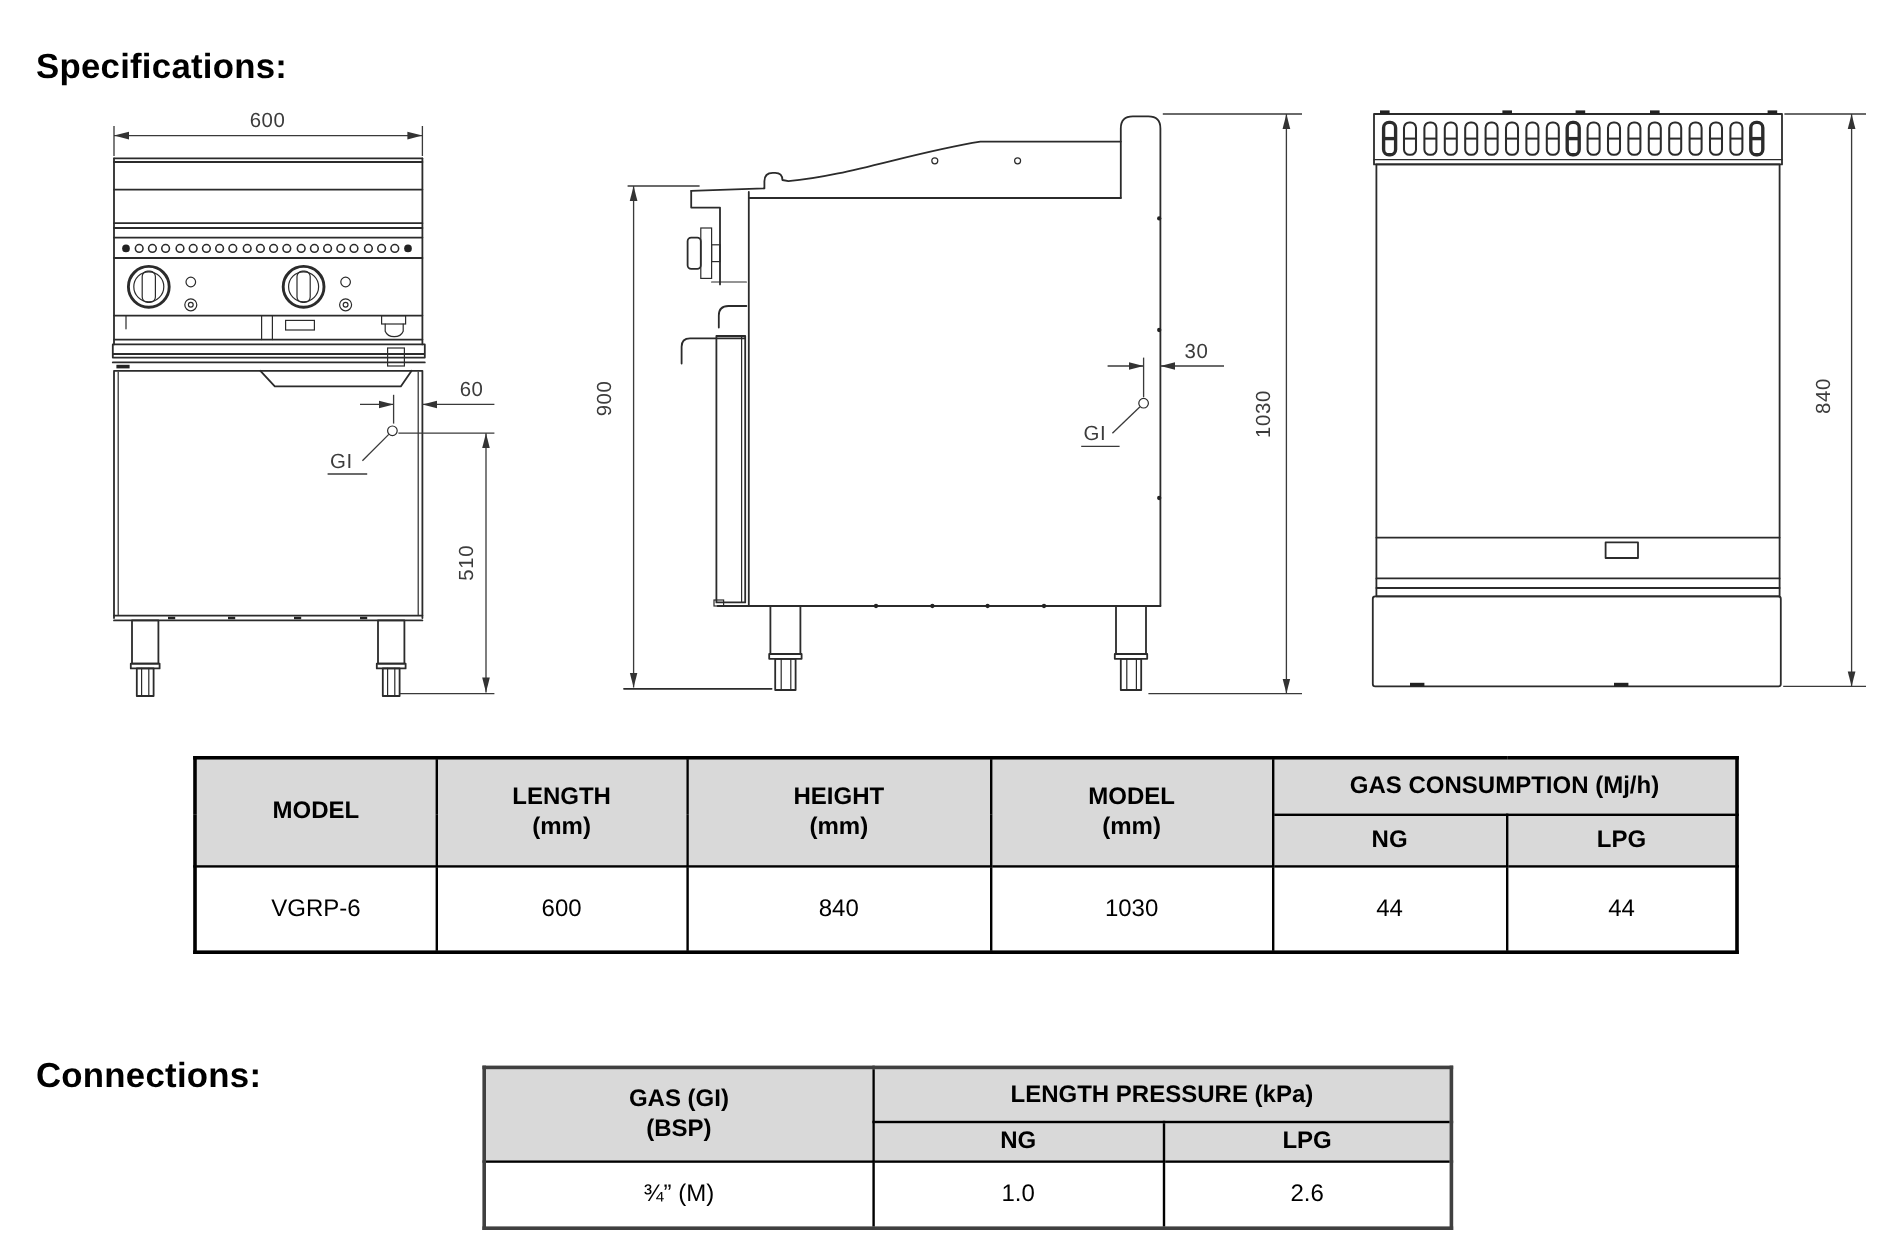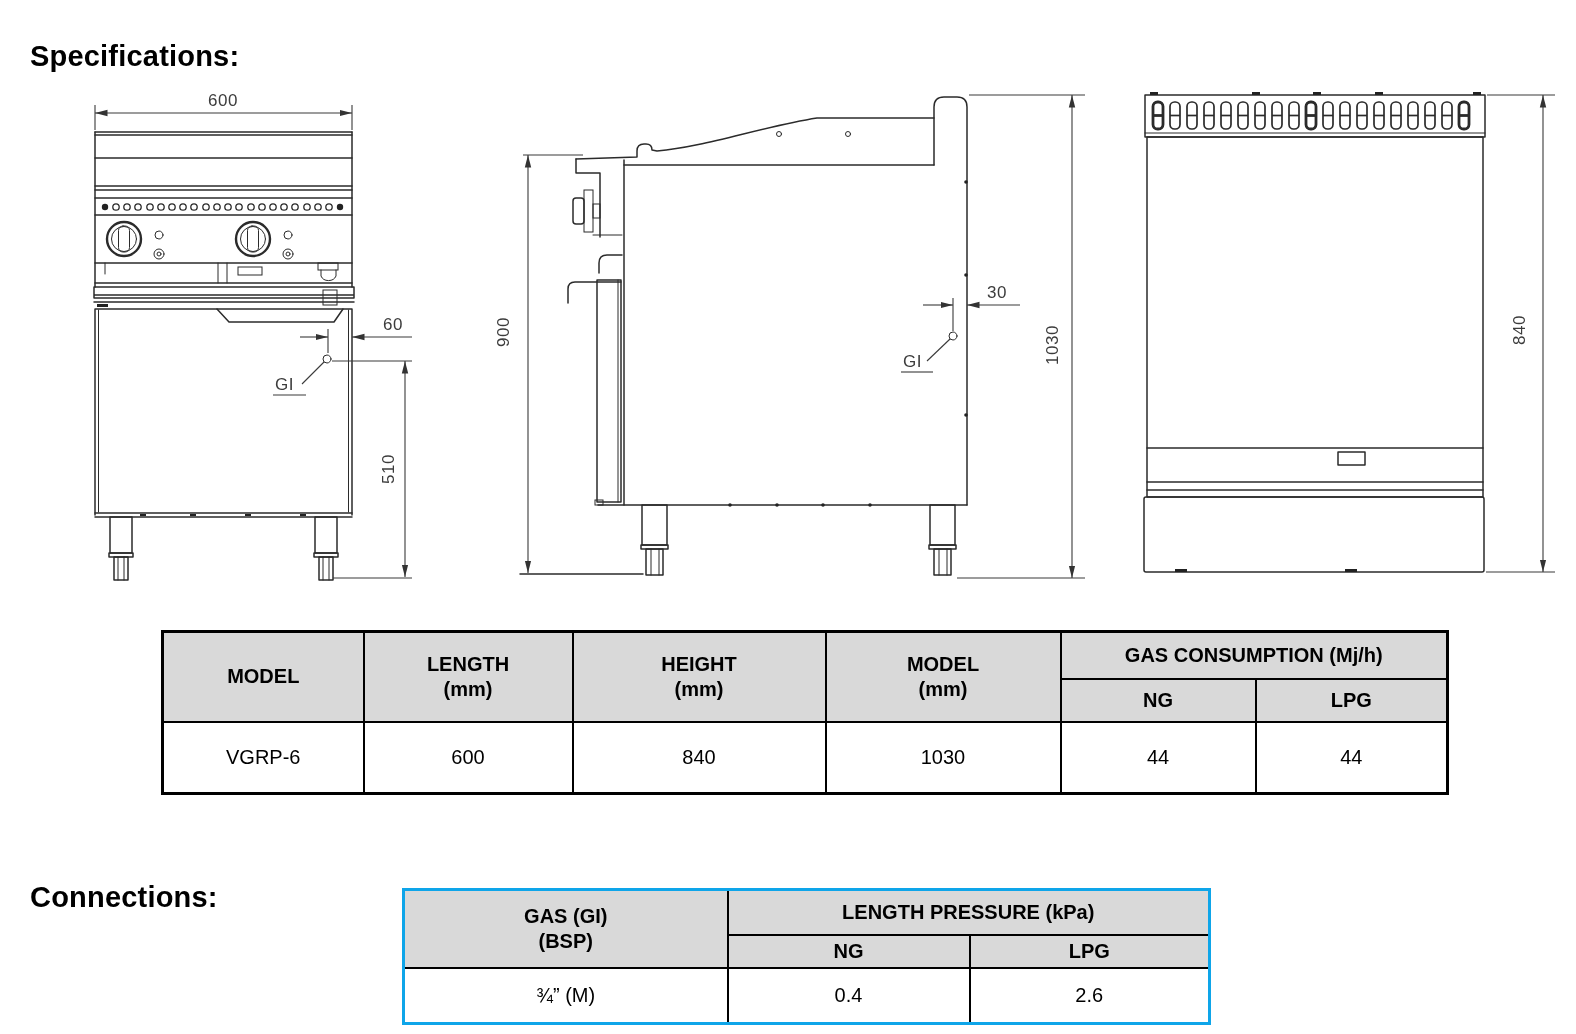--- a/index.html
+++ b/index.html
@@ -20,21 +20,21 @@
   .tl{stroke:#2b2b2b;stroke-width:1;fill:none;stroke-linecap:round;}
   .dim{stroke:#3a3a3a;stroke-width:1.1;fill:none;}
   .dt{fill:#3c3c3c;font-size:17px;font-family:"Liberation Sans",sans-serif;letter-spacing:0.5px;}
   .fillb{fill:#222;stroke:none;}
   table{border-collapse:collapse;table-layout:fixed;position:absolute;background:#fff;}
   th,td{border:2px solid #000;text-align:center;vertical-align:middle;padding:0;
         font-family:"Liberation Sans",sans-serif;font-size:20px;overflow:hidden;}
   th{background:#d9d9d9;font-weight:bold;}
   td{font-weight:normal;}
   #spec-table{left:161px;top:630px;border:3px solid #000;}
-  #conn-table{left:402px;top:888px;border:3px solid #0ea5e9;}
+  #conn-table{left:402px;top:888px;border:3px solid #404040;}
   .h2line{line-height:1.25;}
 </style>
 </head>
 <body>
 
 <div id="spec-heading" class="heading">Specifications:</div>
 
 <svg style="left:60px;top:78px;" width="400" height="515" viewBox="0 0 400 515">
   <defs>
     <marker id="af" markerUnits="userSpaceOnUse" markerWidth="13" markerHeight="8" refX="12.5" refY="4" orient="auto-start-reverse">
@@ -367,17 +367,17 @@
       <th colspan="2">LENGTH PRESSURE (kPa)</th>
     </tr>
     <tr style="height:33px">
       <th>NG</th>
       <th>LPG</th>
     </tr>
   </thead>
   <tbody>
     <tr style="height:56px">
       <td>¾” (M)</td>
-      <td>0.4</td>
+      <td>1.0</td>
       <td>2.6</td>
     </tr>
   </tbody>
 </table>
 
 </body></html>

